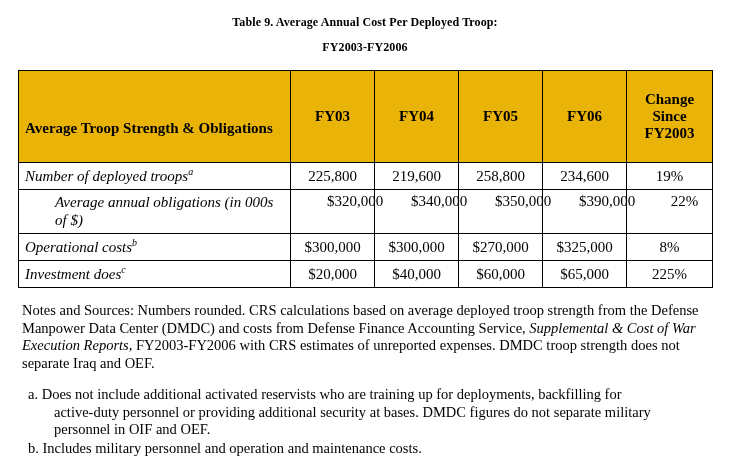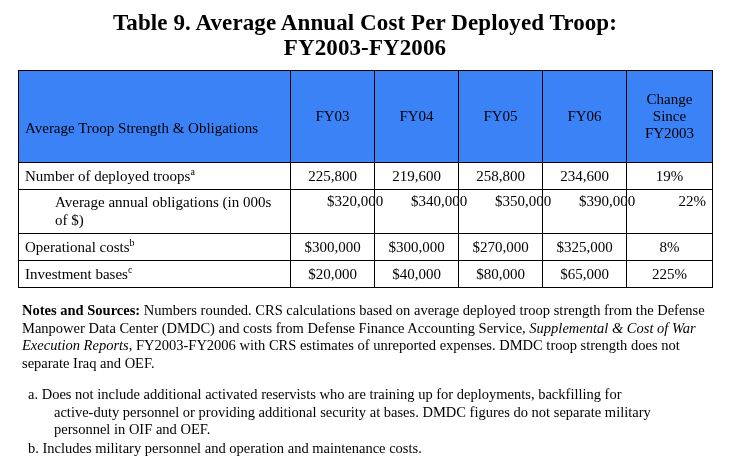--- a/index.html
+++ b/index.html
@@ -18,21 +18,21 @@
     position: relative;
     width: 730px;
     height: 473px;
     box-sizing: border-box;
     padding: 6px 18px 0 18px;
   }
   .title {
     text-align: center;
     font-family: "Liberation Serif", serif;
     font-weight: bold;
-    font-size: 23px;
+    font-size: 12px;
     line-height: 25px;
     margin: 4px 0 10px 0;
     letter-spacing: 0.1px;
   }
   .title .line2 {
     display: block;
   }
   table.cost-table {
     border-collapse: collapse;
     width: 694px;
@@ -40,68 +40,68 @@
     table-layout: fixed;
   }
   table.cost-table th,
   table.cost-table td {
     border: 1px solid #000000;
     font-size: 15px;
     padding: 2px 6px;
     vertical-align: middle;
   }
   thead th {
-    background: #3b82f6;
-    font-weight: normal;
+    background: #eab308;
+    font-weight: bold;
     text-align: center;
     height: 64px;
   }
   thead th.rowhead {
     text-align: left;
     vertical-align: bottom;
     padding-bottom: 25px;
     line-height: 18px;
   }
   thead th.change {
     line-height: 17px;
     vertical-align: middle;
   }
   tbody td {
     height: 22px;
   }
   tbody td.label {
     text-align: left;
     line-height: 18px;
+    font-style: italic;
   }
   tbody td.num {
     text-align: center;
   }
   tbody tr.tall td {
     height: 38px;
     vertical-align: top;
     padding-top: 3px;
     padding-left: 36px;
   }
   tbody tr.tall td.num {
     vertical-align: top;
-    text-align: right;
   }
   sup {
     font-size: 10px;
     vertical-align: super;
     line-height: 0;
   }
   .notes {
     margin: 14px 4px 0 4px;
     font-size: 14.5px;
     line-height: 17.5px;
     text-align: left;
   }
   .notes b {
-    font-weight: bold;
+    font-weight: normal;
   }
   .notes i {
     font-style: italic;
   }
   .footnotes {
     margin: 14px 4px 0 10px;
     font-size: 14.5px;
     line-height: 17.5px;
   }
   .footnote {
@@ -161,24 +161,24 @@
       </tr>
       <tr>
         <td class="label"><span>Operational costs</span><sup>b</sup></td>
         <td class="num">$300,000</td>
         <td class="num">$300,000</td>
         <td class="num">$270,000</td>
         <td class="num">$325,000</td>
         <td class="num">8%</td>
       </tr>
       <tr>
-        <td class="label"><span>Investment bases</span><sup>c</sup></td>
+        <td class="label"><span>Investment does</span><sup>c</sup></td>
         <td class="num">$20,000</td>
         <td class="num">$40,000</td>
-        <td class="num">$80,000</td>
+        <td class="num">$60,000</td>
         <td class="num">$65,000</td>
         <td class="num">225%</td>
       </tr>
     </tbody>
   </table>
 
   <div class="notes">
     <b>Notes and Sources:</b><span> Numbers rounded. CRS calculations based on average deployed troop strength from the Defense Manpower Data Center (DMDC) and costs from Defense Finance Accounting Service, </span><i>Supplemental &amp; Cost of War Execution Reports</i><span>, FY2003-FY2006 with CRS estimates of unreported expenses. DMDC troop strength does not separate Iraq and OEF.</span>
   </div>
 

